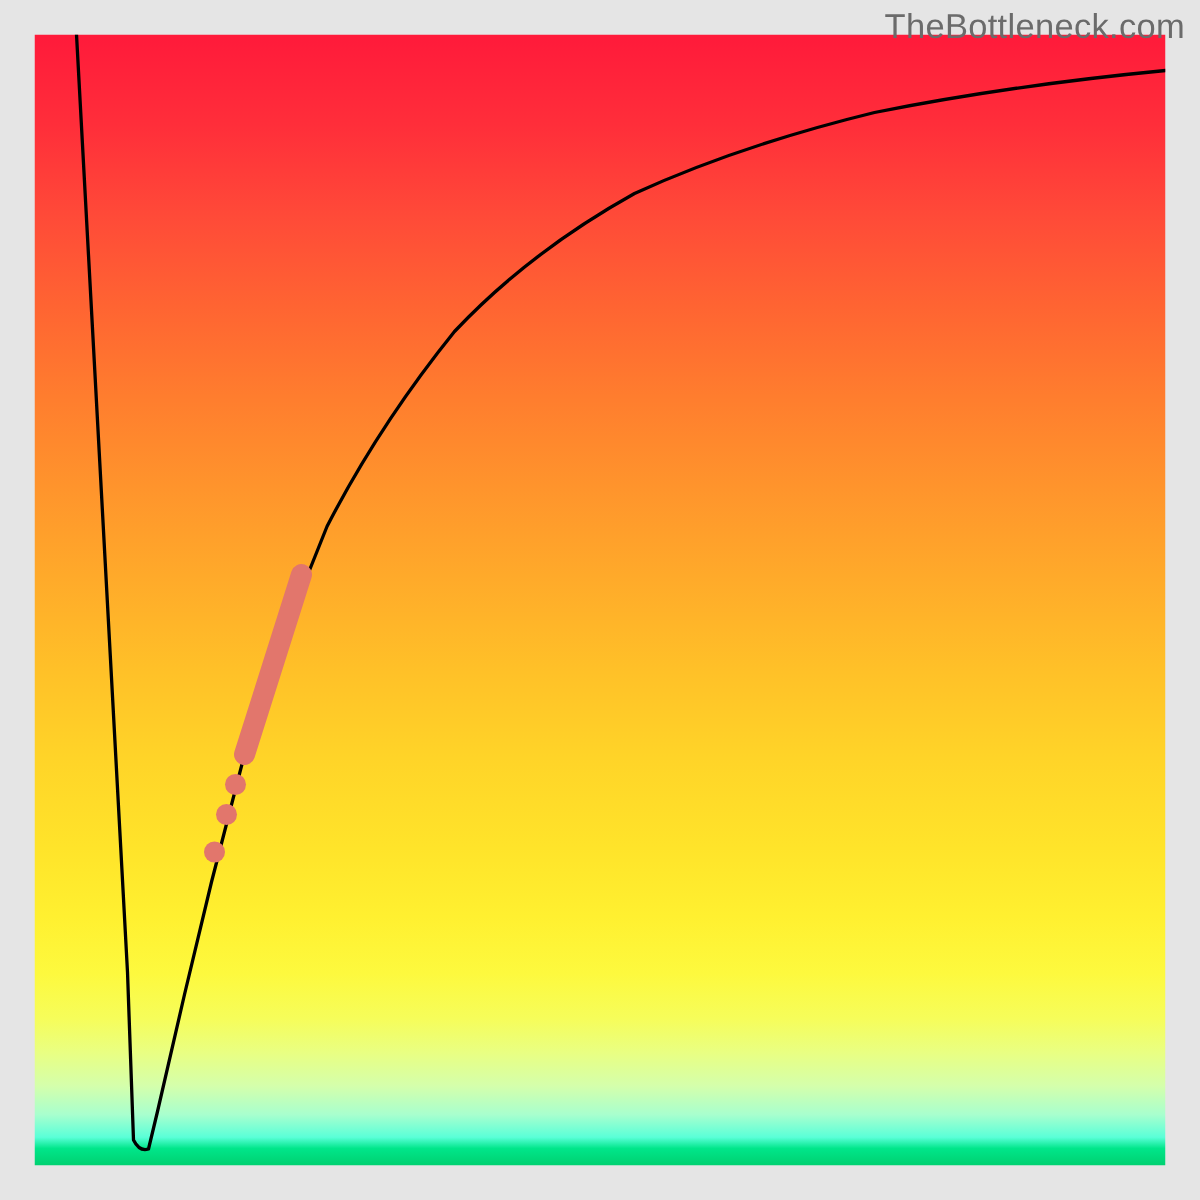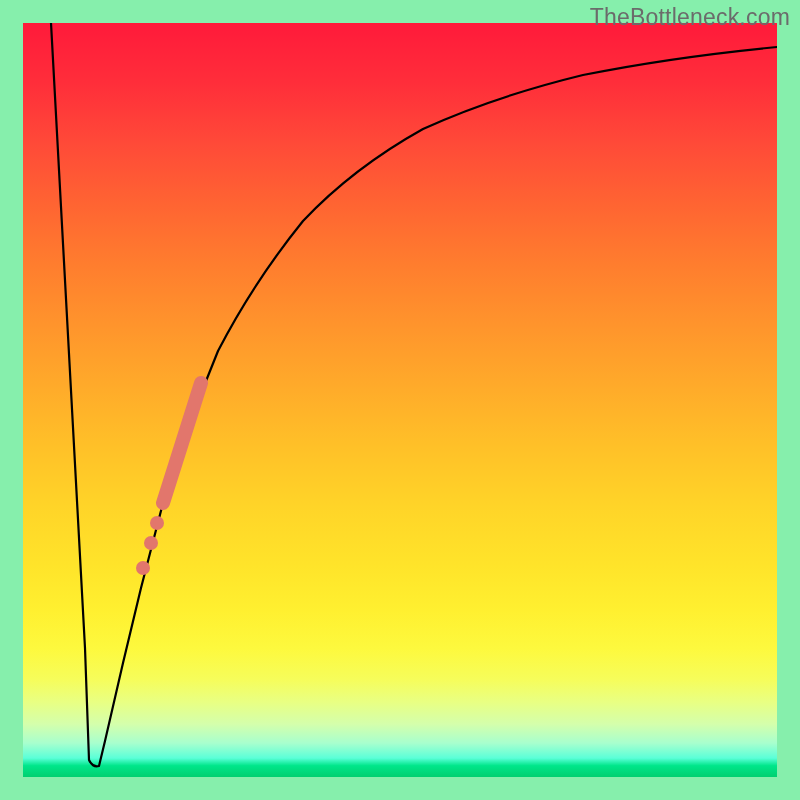--- a/index.html
+++ b/index.html
@@ -5,21 +5,21 @@
   body {
     margin: 0;
     padding: 0;
     background: #ffffff;
     font-family: Arial, Helvetica, sans-serif;
   }
   .chart-container {
     position: relative;
     width: 800px;
     height: 800px;
-    background: #86efac;
+    background: #e5e5e5;
   }
   .plot-area {
     position: absolute;
     left: 23px;
     top: 23px;
     width: 754px;
     height: 754px;
     overflow: hidden;
   }
   .gradient-bg {

